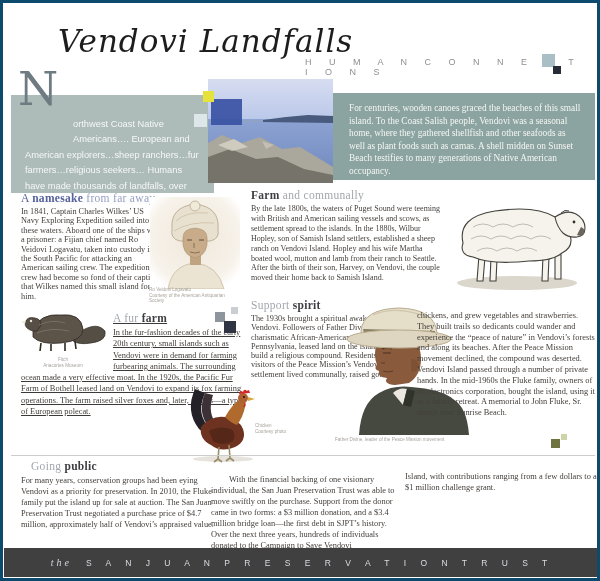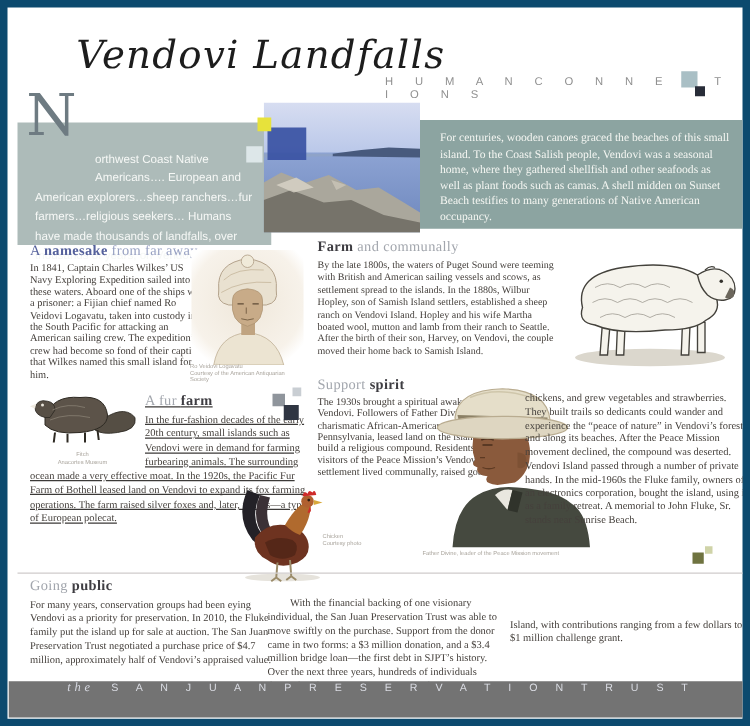--- a/index.html
+++ b/index.html
@@ -1,18 +1,18 @@
 <!DOCTYPE html>
 <html><head>
 <meta charset="utf-8">
 <style>
   html,body{margin:0;padding:0;background:#e8e8e8;}
   #panel{
     position:relative;width:600px;height:581px;background:#ffffff;
-    border:6px solid #0c4a6e;box-sizing:border-box;overflow:hidden;
+    border:3px solid #0c4a6e;box-sizing:border-box;overflow:hidden;
     font-family:"Liberation Serif",serif;color:#3c3a38;
   }
   .abs{position:absolute;}
   
   .title{font-family:"DejaVu Serif",serif;font-style:italic;font-size:31px;color:#1d1d1d;letter-spacing:1px;}
   .subtitle{font-family:"Liberation Sans",sans-serif;font-size:9px;letter-spacing:7.5px;color:#8f8f8f;}
   .sq{position:absolute;}
   
   .dropcap{font-family:"DejaVu Serif",serif;font-size:46px;line-height:40px;color:#6e7b82;}
   .introbox{background:#adbbb9;color:#f6f8f6;font-family:"Liberation Sans",sans-serif;
@@ -25,21 +25,21 @@
   .h .lt{color:#a2a6ad;font-weight:normal;}
   .h .bd{color:#3e3d42;font-weight:bold;}
   .h.blue .lt{color:#97a0c2;}
   .h.blue .bd{color:#55619c;}
   .h.blue .pre{color:#55619c;}
   
   .body{color:#45403c;text-align:left;}
   .cap{font-family:"Liberation Sans",sans-serif;font-size:4.6px;line-height:5.6px;color:#a9a49c;}
   .rule{border-top:1px solid #cfcccc;height:0;}
   
-  .footer{background:#737373;display:flex;align-items:flex-start;justify-content:center;}
+  .footer{background:#404040;display:flex;align-items:center;justify-content:center;}
   .footer .the{font-family:"Liberation Serif",serif;font-style:italic;font-size:10px;color:#d6d8e0;letter-spacing:3px;margin-right:14px;}
   .footer .org{font-family:Liberation Sans, sans-serif;font-size:8.5px;letter-spacing:6px;color:#dadce3;}
 </style>
 </head>
 <body>
 
 <div id="panel">
 
   <div class="abs title" style="left:55px;top:20px;">Vendovi Landfalls</div>
   <div class="abs subtitle" style="left:302px;top:54px;">H U M A N   C O N N E C T I O N S</div>
@@ -210,25 +210,25 @@
     <div>Courtesy photo</div>
   </div>
 
   <div class="abs body" style="left:414px;top:308px;width:178px;font-size:8.4px;line-height:10.8px;">chickens, and grew vegetables and strawberries. They built trails so dedicants could wander and experience the “peace of nature” in Vendovi’s forests and along its beaches. After the Peace Mission movement declined, the compound was deserted. Vendovi Island passed through a number of private hands. In the mid-1960s the Fluke family, owners of an electronics corporation, bought the island, using it as a family retreat. A memorial to John Fluke, Sr. stands near Sunrise Beach.</div>
 
   <div class="sq" style="left:558px;top:431px;width:6px;height:6px;background:#cfd3a8;"></div>
   <div class="sq" style="left:548px;top:436px;width:9px;height:9px;background:#6f7340;"></div>
 
   <div class="abs rule" style="left:8px;top:452px;width:584px;"></div>
 
-  <div class="abs h" style="left:18px;top:457px;">
+  <div class="abs h" style="left:28px;top:457px;">
     <span class="lt">Going </span><span class="bd">public</span>
   </div>
   <div class="abs body" style="left:18px;top:472px;width:196px;font-size:8.4px;line-height:11px;">For many years, conservation groups had been eying Vendovi as a priority for preservation. In 2010, the Fluke family put the island up for sale at auction. The San Juan Preservation Trust negotiated a purchase price of $4.7 million, approximately half of Vendovi’s appraised value.</div>
   <div class="abs body" style="left:208px;top:471px;width:192px;font-size:8.4px;line-height:11px;text-indent:18px;">With the financial backing of one visionary individual, the San Juan Preservation Trust was able to move swiftly on the purchase. Support from the donor came in two forms: a $3 million donation, and a $3.4 million bridge loan—the first debt in SJPT’s history. Over the next three years, hundreds of individuals donated to the Campaign to Save Vendovi</div>
-  <div class="abs body" style="left:402px;top:468px;width:194px;font-size:8.4px;line-height:11px;margin-top:20px;">Island, with contributions ranging from a few dollars to a $1 million challenge grant.</div>
+  <div class="abs body" style="left:402px;top:468px;width:194px;font-size:8.4px;line-height:11px;">Island, with contributions ranging from a few dollars to a $1 million challenge grant.</div>
 
   <div class="abs footer" style="left:1px;bottom:1px;width:596px;height:29px;">
     <span class="the">the</span>
     <span class="org">S A N   J U A N   P R E S E R V A T I O N   T R U S T</span>
   </div>
 
 </div>
 
 </body></html>

